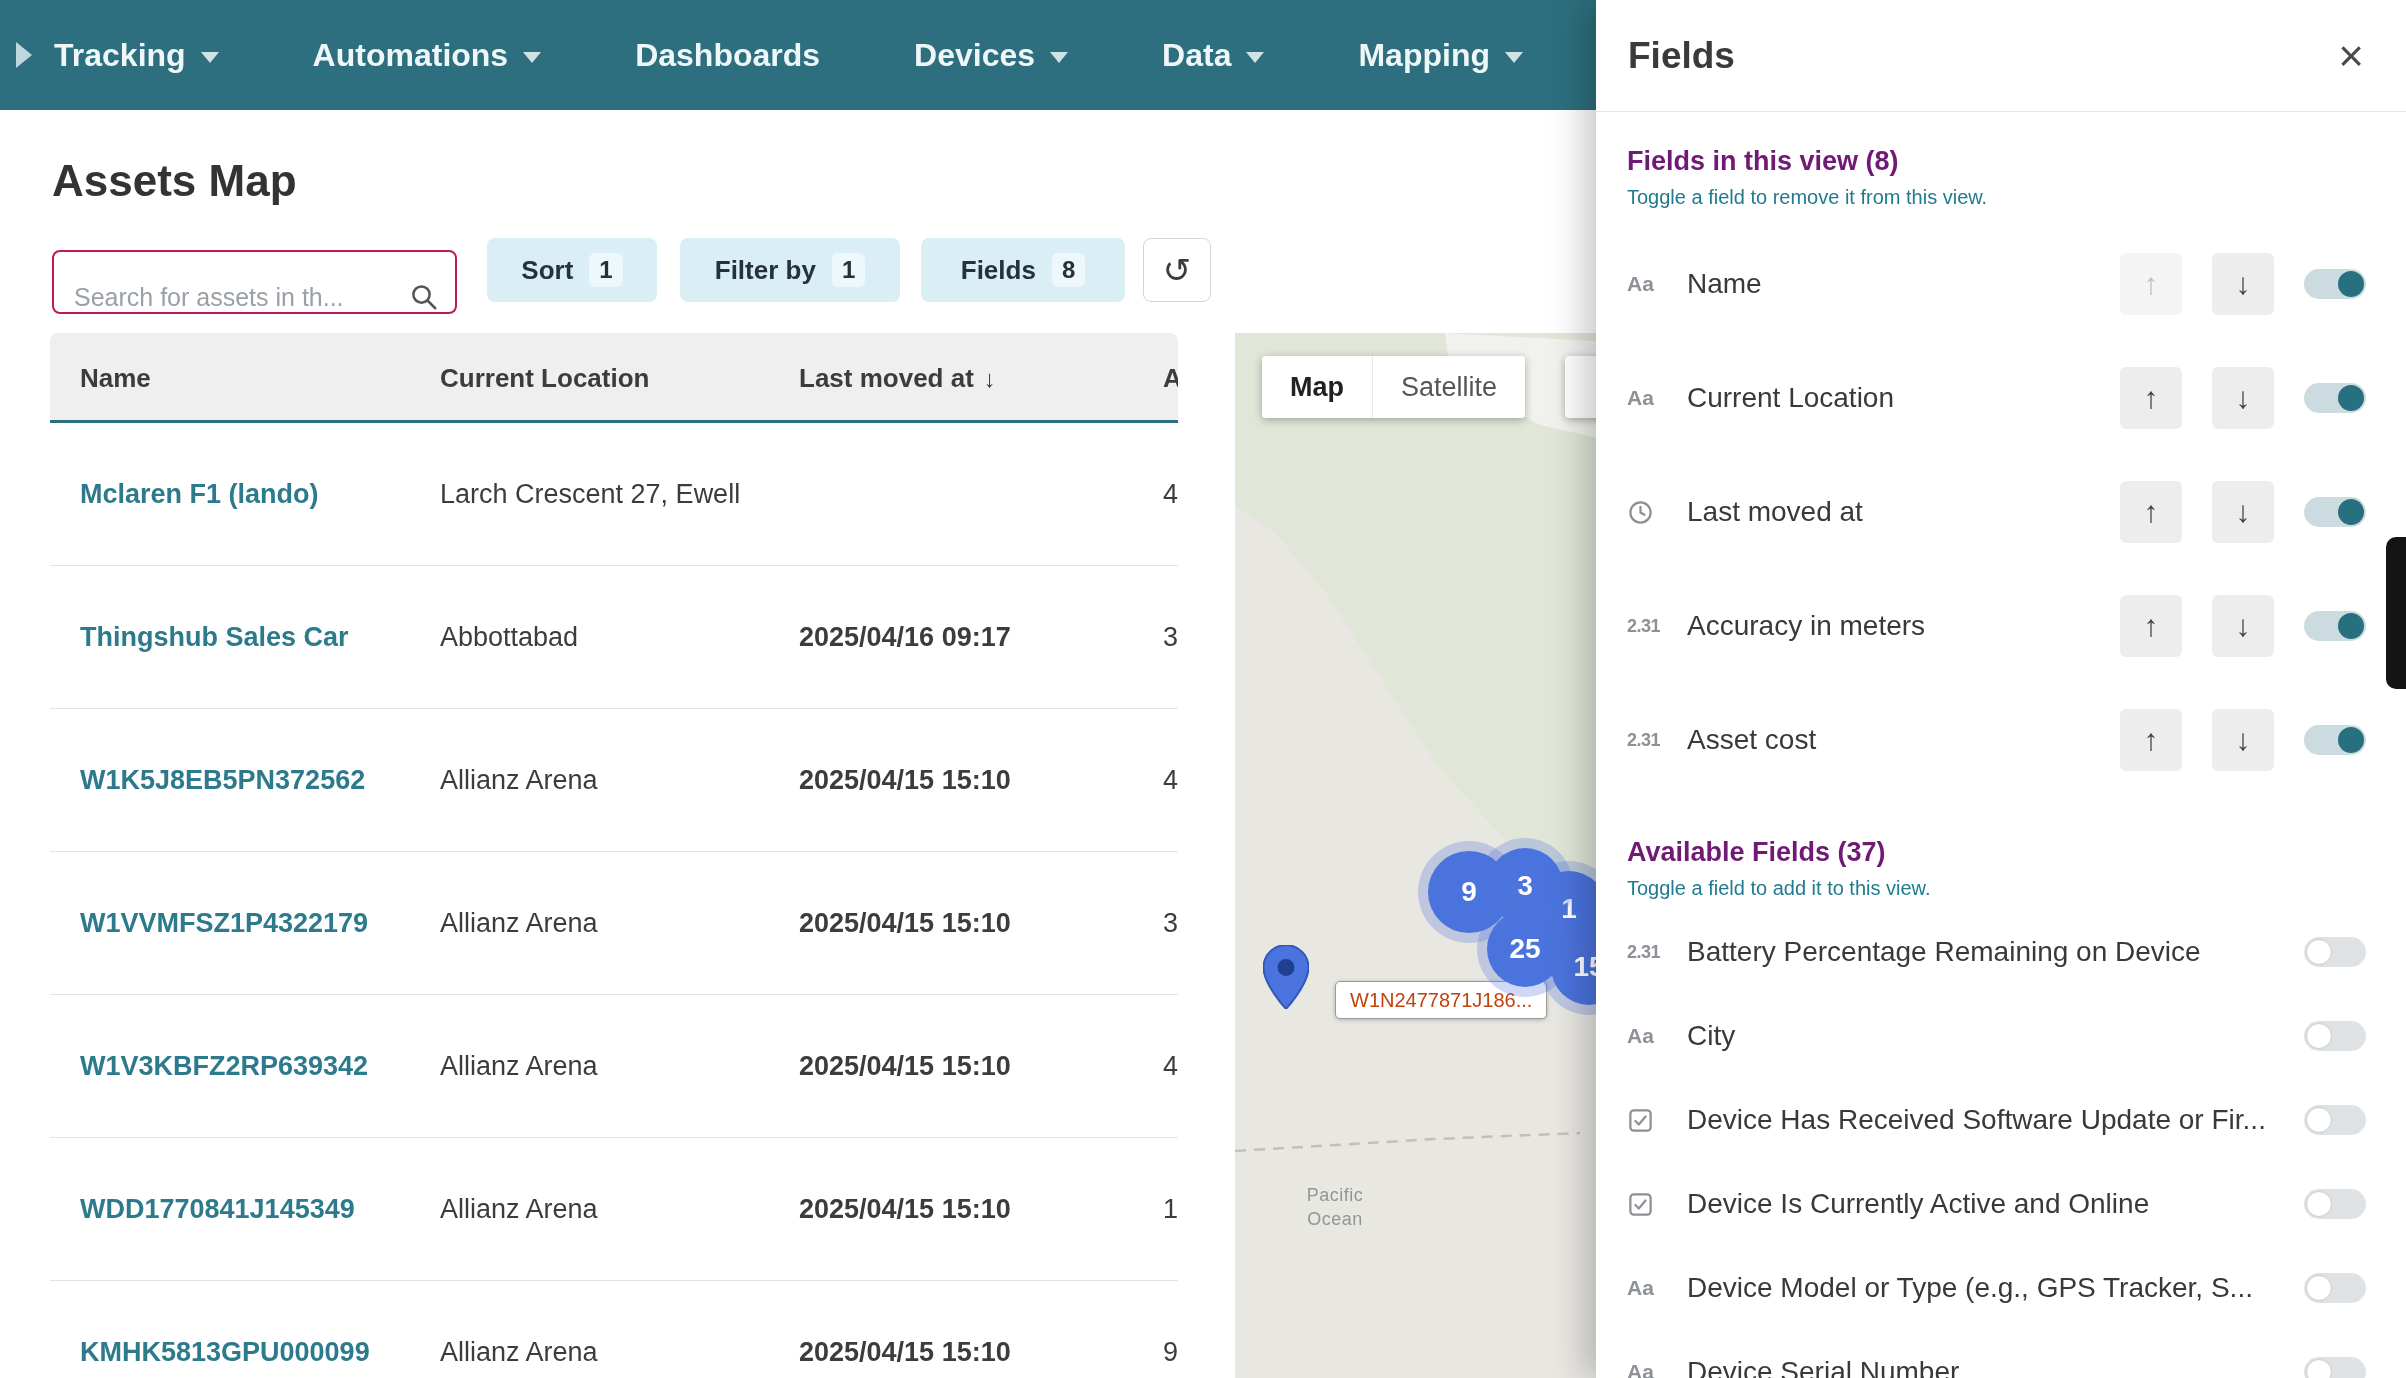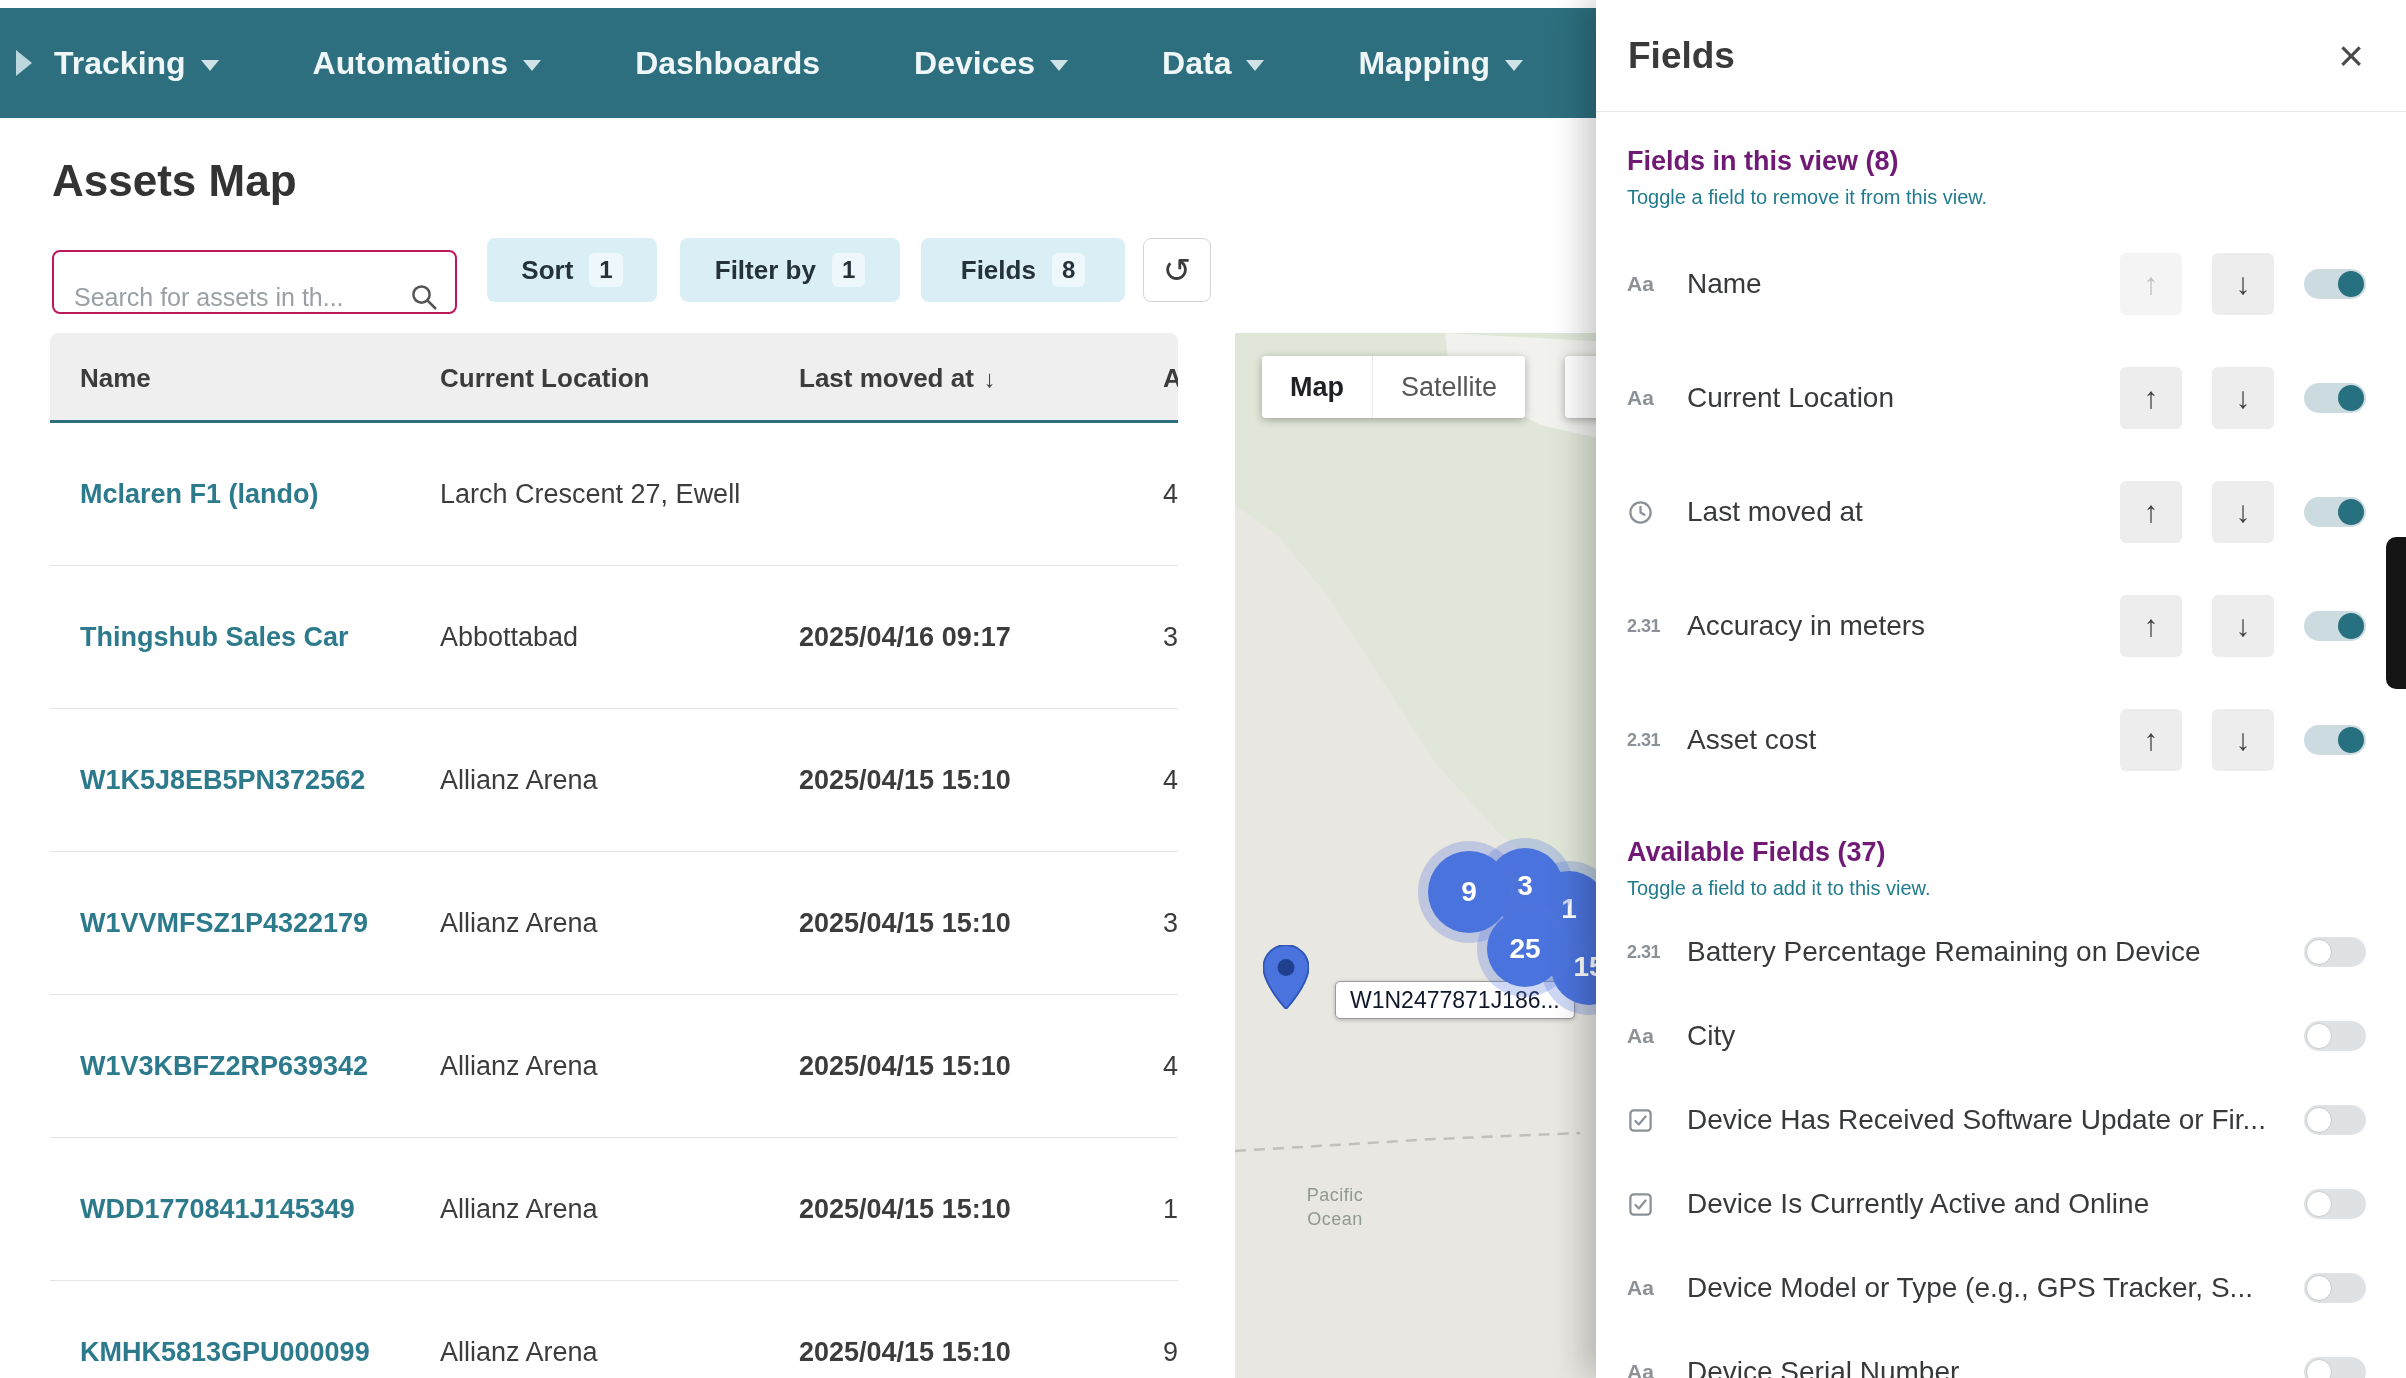--- a/index.html
+++ b/index.html
@@ -2,21 +2,21 @@
 <html><head>
 <meta charset="utf-8">
 <style>
   * { margin:0; padding:0; box-sizing:border-box; }
   html,body { width:2406px; height:1378px; overflow:hidden; background:#fff;
               font-family:"Liberation Sans", sans-serif; }
   #app { position:relative; width:2406px; height:1378px; }
 
   
   #nav { position:absolute; left:0; top:0; width:2178px; height:110px;
-         background:#2d6f7e; display:flex; align-items:center; padding-left:16px; z-index:1;margin-top:8px; }
+         background:#2d6f7e; display:flex; align-items:center; padding-left:16px; z-index:1; }
   .nav-arrow { width:0; height:0; border-top:13px solid transparent; border-bottom:13px solid transparent;
                border-left:16px solid #bcd7dd; margin-right:22px; cursor:pointer; }
   #nav nav { display:flex; align-items:center; gap:94px; }
   .nav-item { display:flex; align-items:center; gap:15px; color:#eef6f7; font-size:32px;
               font-weight:700; cursor:pointer; white-space:nowrap; }
   .chev { width:0; height:0; border-left:9px solid transparent; border-right:9px solid transparent;
           border-top:11px solid #cfe2e6; margin-top:4px; }
 
   
   #main { position:absolute; left:0; top:110px; width:2025px; height:1268px; background:#fff; }
@@ -68,21 +68,21 @@
   .mt-btn.active { font-weight:700; color:#202124; }
   .mt-btn + .mt-btn { border-left:1px solid #e8e8e8; }
   .map-ctrl-partial { position:absolute; left:330px; top:23px; width:80px; height:62px; background:#fff;
                       border-radius:4px; box-shadow:0 2px 8px rgba(0,0,0,0.3); cursor:pointer; }
   .cluster { position:absolute; border-radius:50%; background:#4a73dd;
              box-shadow:0 0 0 10px rgba(84,120,220,0.28); color:#fff; font-weight:700; font-size:28px;
              display:flex; align-items:center; justify-content:center; cursor:pointer; }
   #pin { position:absolute; left:28px; top:612px; cursor:pointer; }
   .pin-label { position:absolute; left:100px; top:648px; height:38px; background:#fff;
                border:1px solid #9a9a9a; border-radius:5px; display:flex; align-items:center;
-               padding:0 14px; font-size:23px; color:#0f172a; box-shadow:0 1px 4px rgba(0,0,0,0.25);
+               padding:0 14px; font-size:20px; color:#c2410c; box-shadow:0 1px 4px rgba(0,0,0,0.25);
                white-space:nowrap; }
   .ocean { position:absolute; left:38px; top:850px; width:124px; text-align:center; color:#8f9892;
            font-size:18px; line-height:24px; letter-spacing:0.5px; }
 
   
   #fields-panel { position:absolute; left:1596px; top:0; width:810px; height:1378px; background:#fff;
                   box-shadow:-12px 0 32px rgba(0,0,0,0.22); z-index:10; }
   .panel-head { height:112px; display:flex; align-items:center; padding:0 42px 0 32px;
                 border-bottom:1px solid #e7e7e7; }
   .panel-title { font-size:37px; font-weight:700; color:#3a3a3a; }

